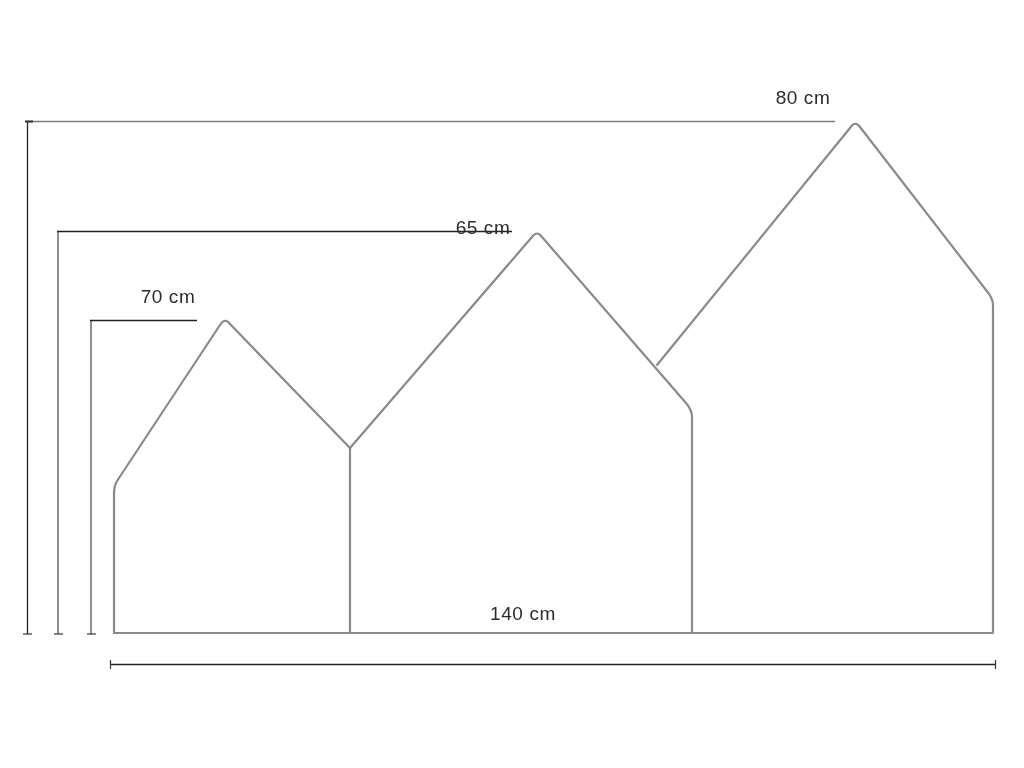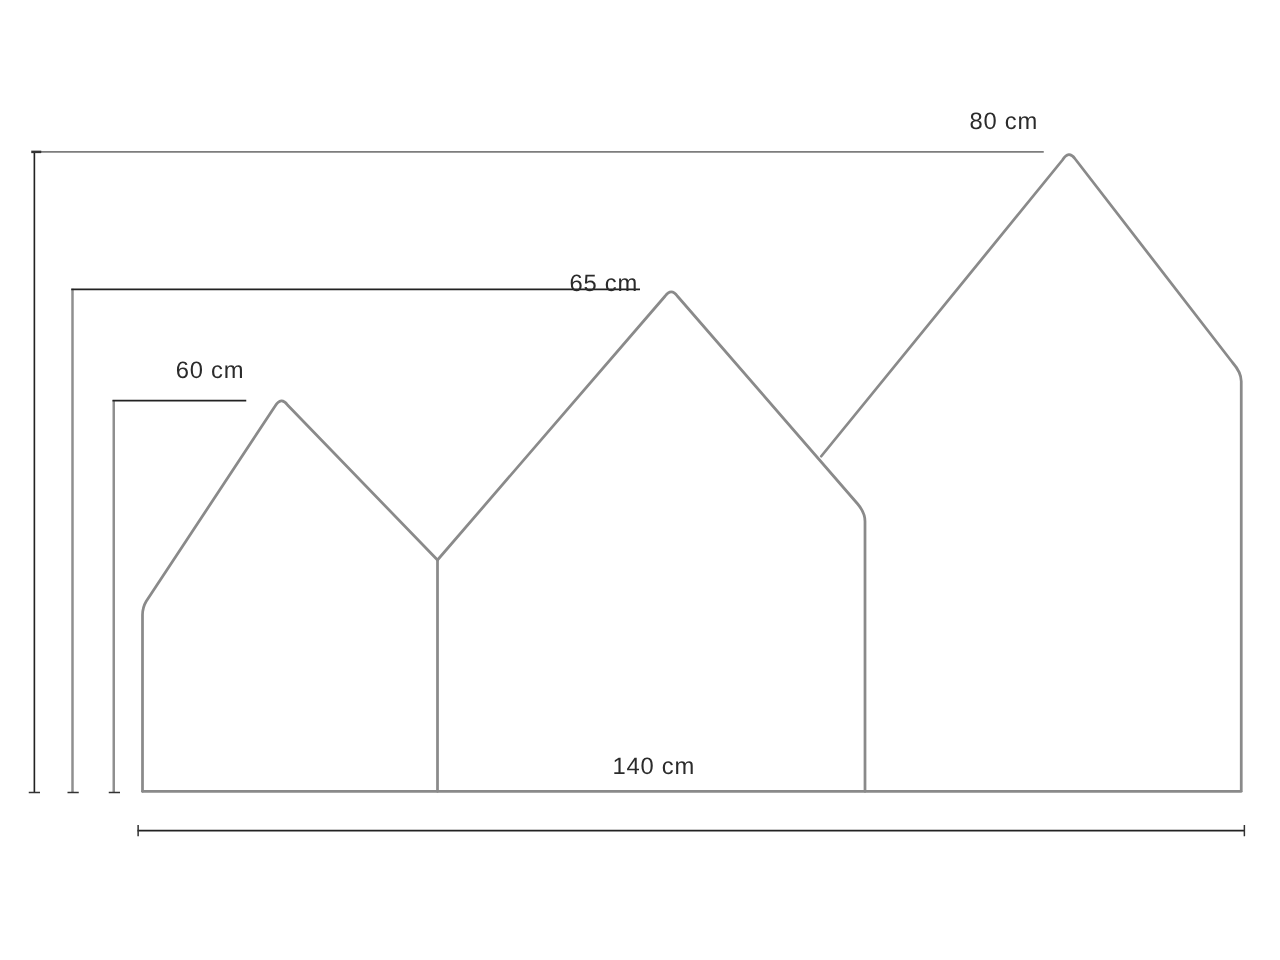--- a/index.html
+++ b/index.html
@@ -67,17 +67,17 @@
       <path stroke-width="1.4" d="M 110 664.5 L 996 664.5" stroke="#222222"></path>
       <path stroke-width="1.2" d="M 110.5 660 L 110.5 669" stroke="#333333"></path>
       <path stroke-width="1.2" d="M 995.5 660 L 995.5 669" stroke="#333333"></path>
     </g>
   </svg>
 
   <div class="dim-label" style="left: 803px; top: 87px;">80 cm</div>
 
   <div class="dim-label" style="left: 483px; top: 197px; margin-top: 20px;">65 cm</div>
 
-  <div class="dim-label" style="left: 168px; top: 286px;">60 cm</div>
+  <div class="dim-label" style="left: 168px; top: 286px;">70 cm</div>
 
   <div class="dim-label" style="left: 523px; top: 603px;">140 cm</div>
 
 </div>
 
 </body></html>

